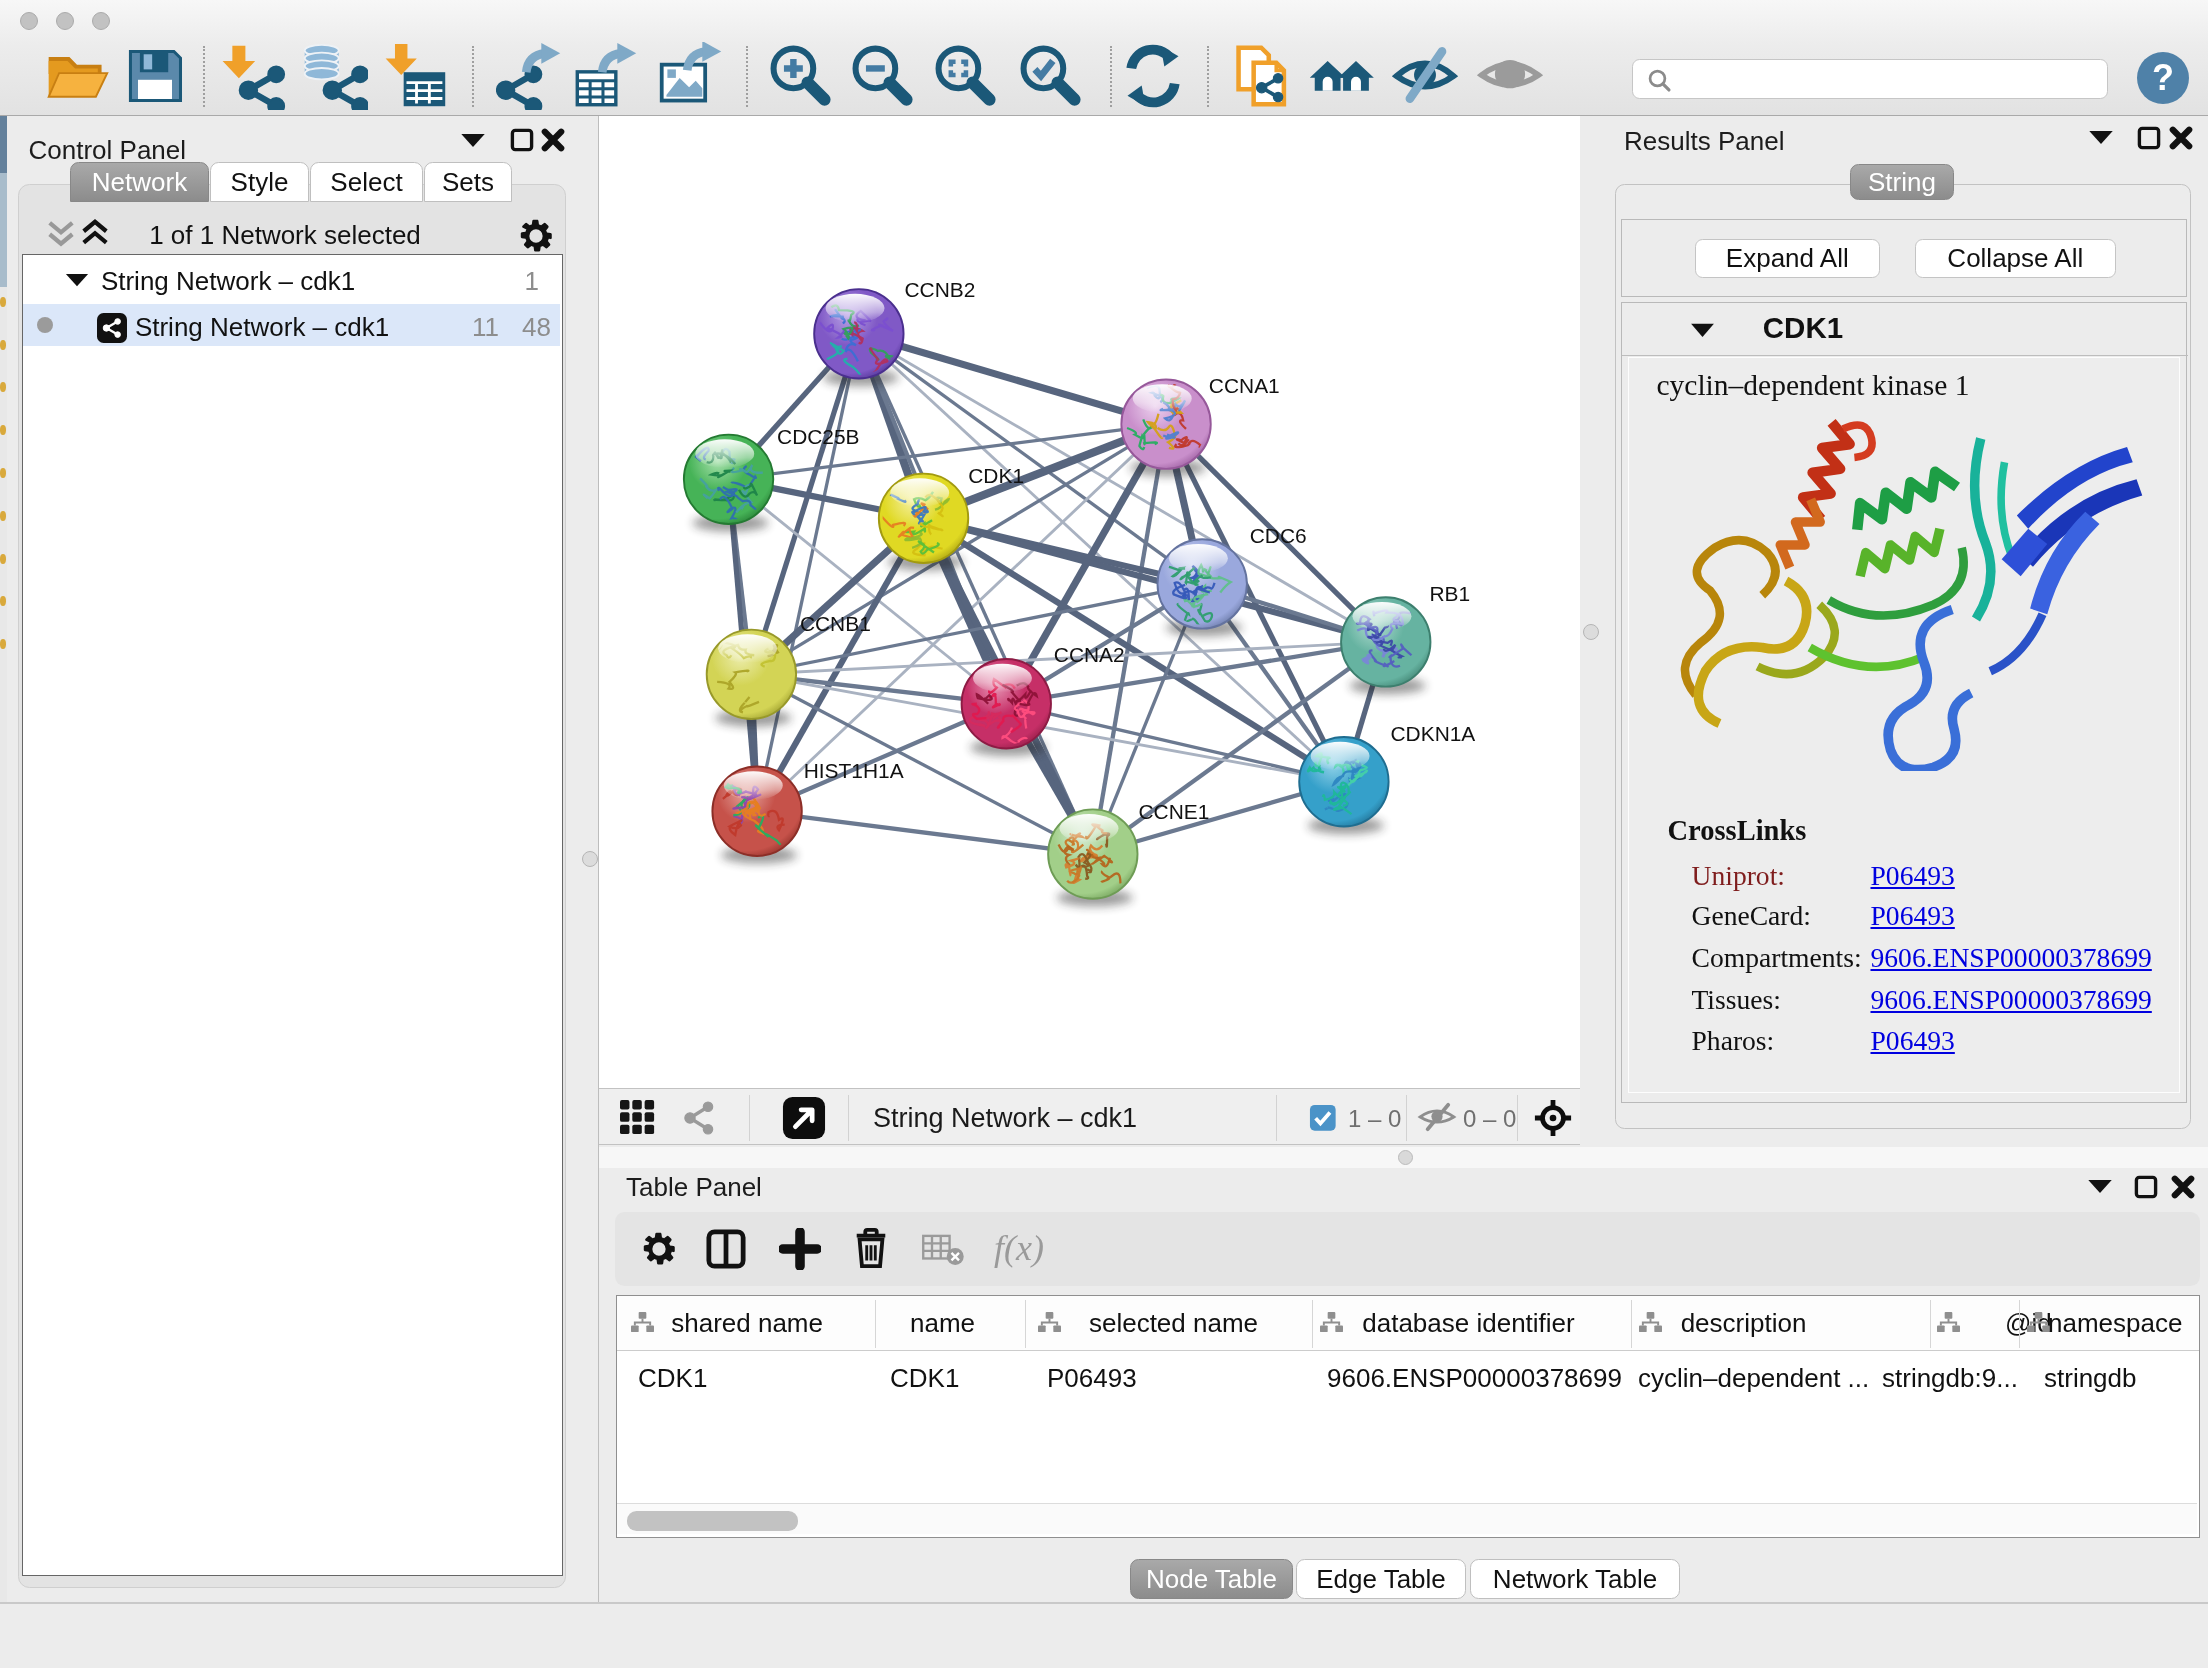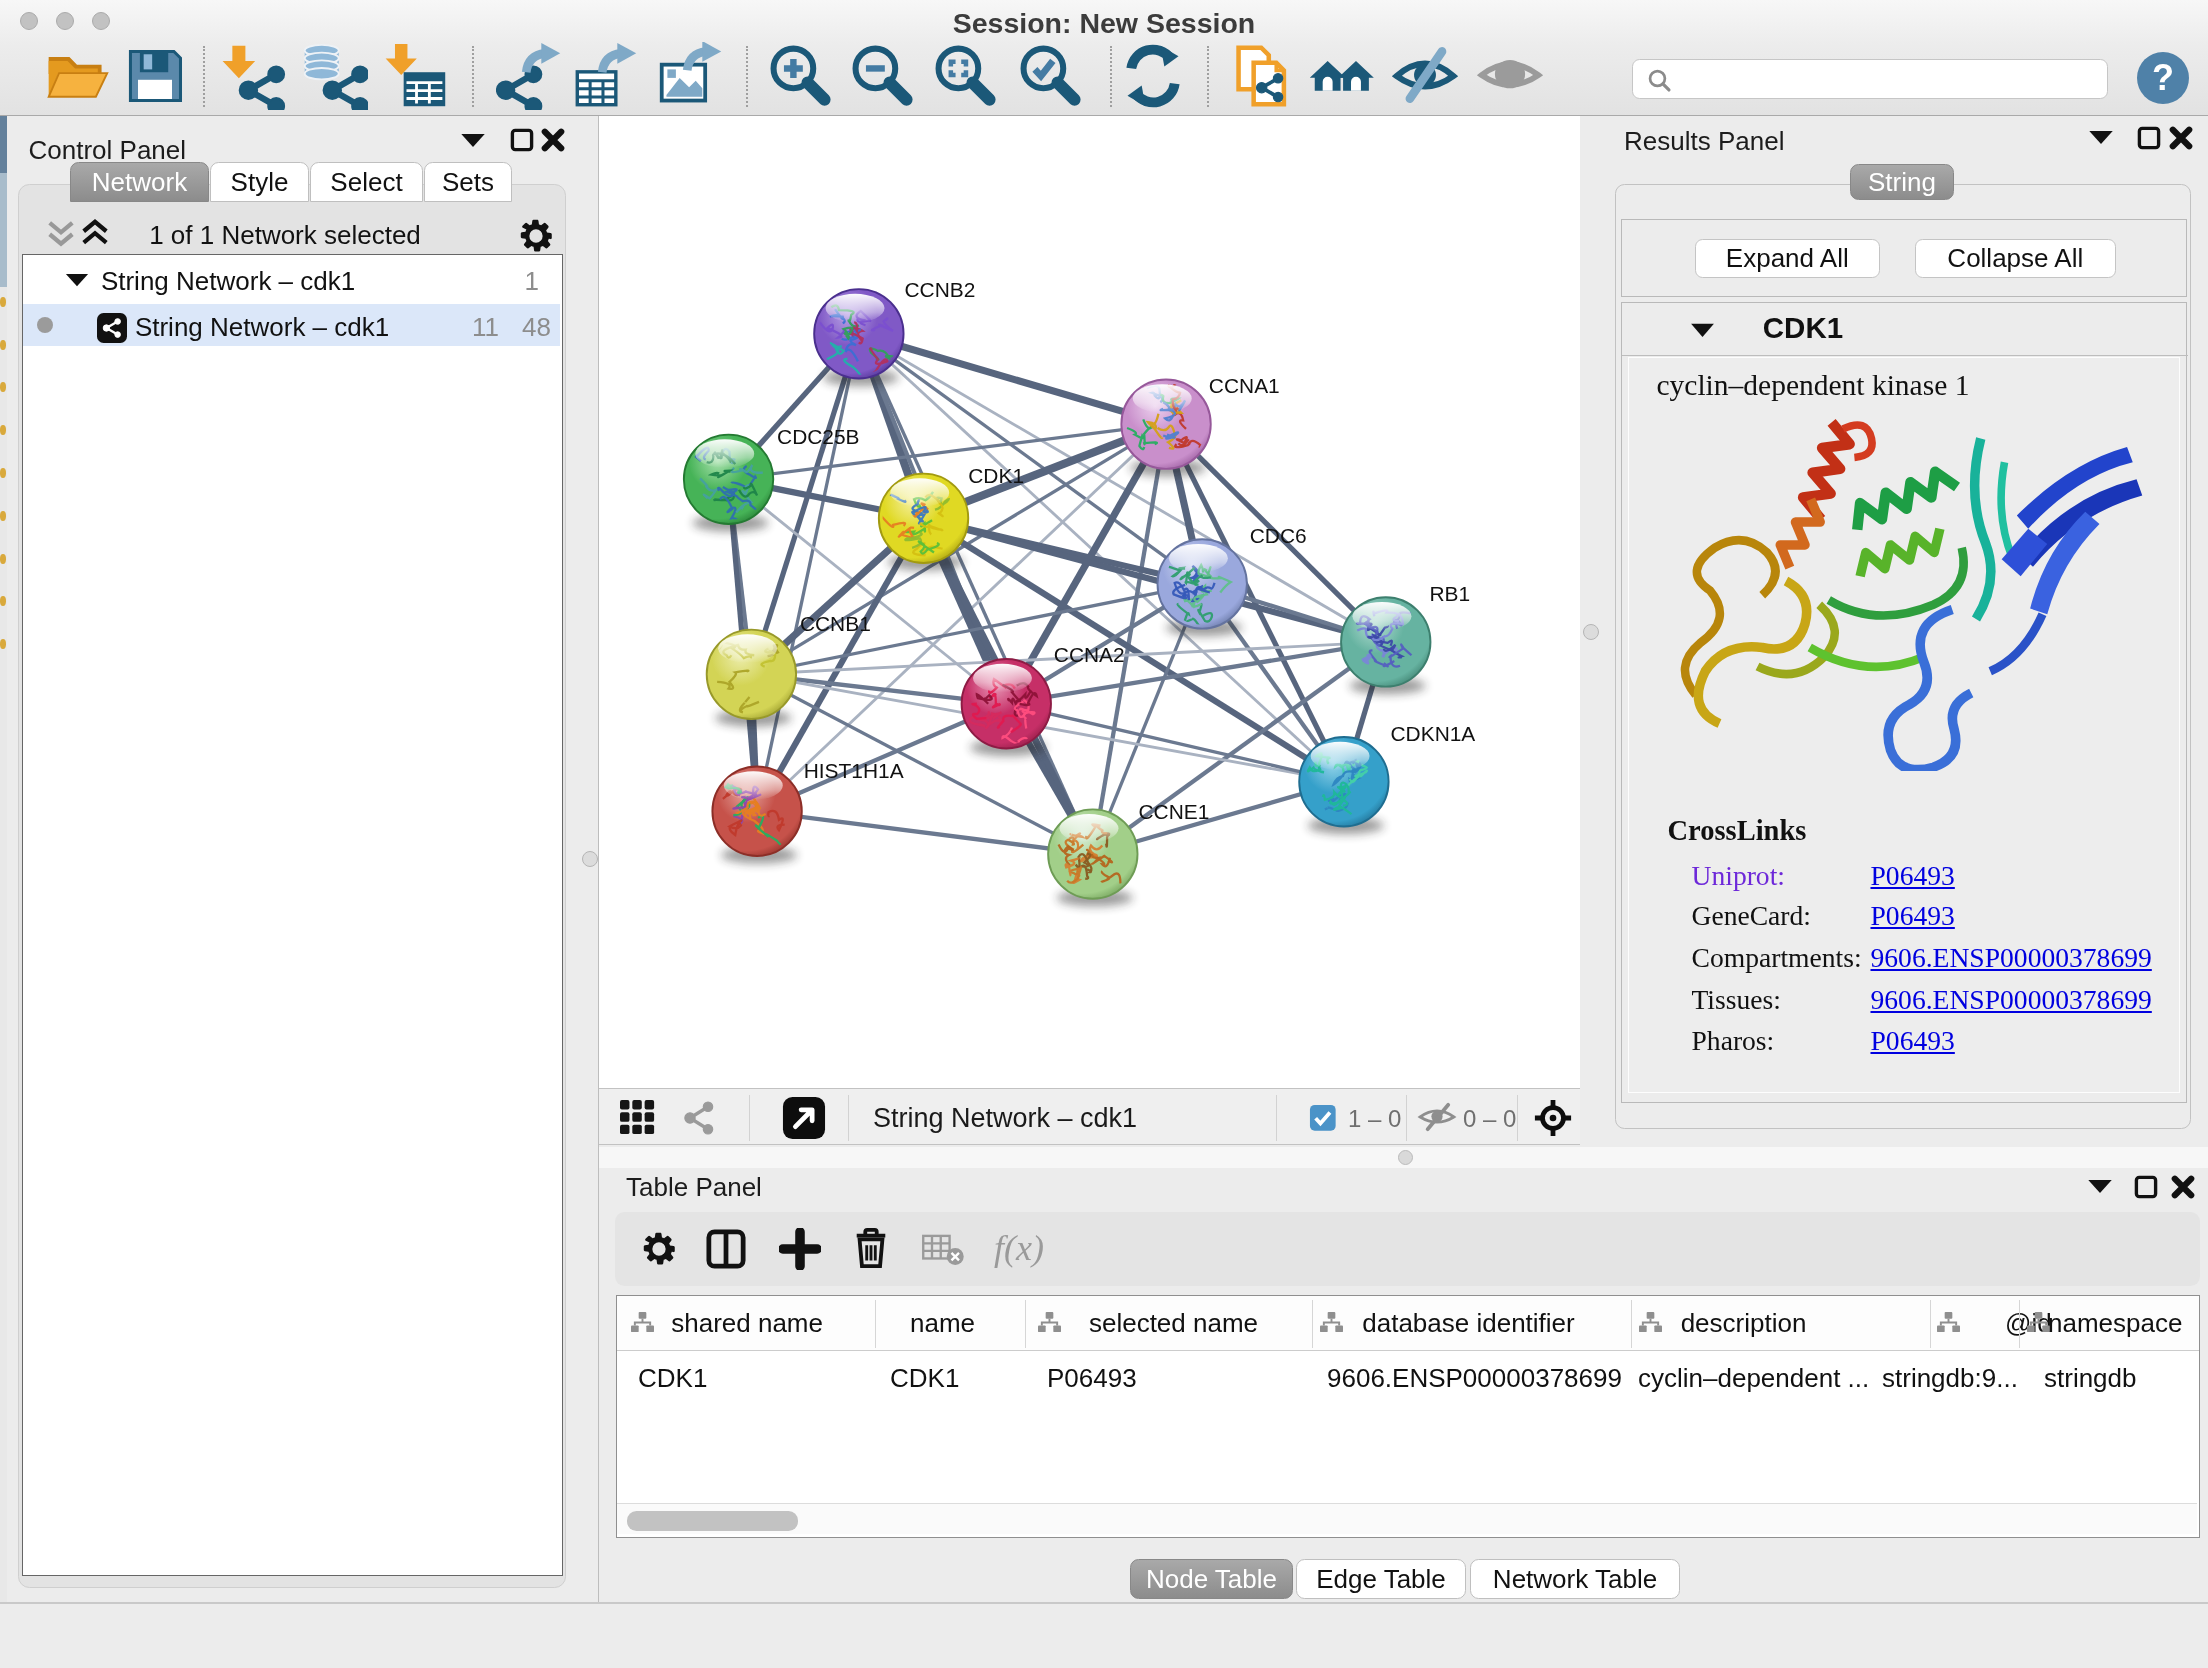--- a/index.html
+++ b/index.html
@@ -53,21 +53,20 @@
 #memdot { position:absolute; left:16px; top:9.5px; width:21px; height:21px; border-radius:50%; background:#1c9a35; }
 </style>
 </head>
 <body>
 <div id="win">
 
   <div id="titlebar">
     <div class="light" style="left:20px;"></div>
     <div class="light" style="left:56px;"></div>
     <div class="light" style="left:92px;"></div>
-    <div id="wtitle">Session: New Session</div>
     <div class="tsep" style="left:203px;"></div>
       <div class="tsep" style="left:472px;"></div>
       <div class="tsep" style="left:746px;"></div>
       <div class="tsep" style="left:1110px;"></div>
       <div class="tsep" style="left:1207px;"></div>
       <svg class="ticon" style="left:43px;" viewBox="0 0 36 36" width="68" height="68">
         <path d="M3 8 L14 8 L18 12 L31 12 L31 17 L3 17 Z" fill="#c87f12"></path>
         <path d="M3 29 L3 10 L13 10 L17 14 L29 14 L29 17 L8 17 L3 29 Z" fill="#e49a1f"></path>
         <path d="M3 29 L8.5 16.5 L34 16.5 L28 29 Z" fill="#f6b23f" stroke="#c87f12" stroke-width="1"></path>
       </svg>
@@ -737,21 +736,21 @@
               <path d="M330 30 q-15 60 5 110 q15 40 -10 80" fill="none" stroke="#18b29a" stroke-width="10"></path>
               <path d="M355 55 q-10 55 8 100" fill="none" stroke="#20c0a0" stroke-width="8"></path>
               <path d="M490 55 q-60 15 -110 70 l-12 -14 q55 -55 116 -72 Z" fill="#2244cc"></path>
               <path d="M500 90 q-70 20 -115 75 l-14 -12 q50 -62 123 -80 Z" fill="#1a36b8"></path>
               <path d="M380 125 l-28 32 l20 18 l28 -34 Z" fill="#2e50d8"></path>
               <path d="M455 120 q-40 40 -55 95 l-18 -6 q15 -60 58 -102 Z" fill="#3a62e0"></path>
               <path d="M300 210 q-45 15 -30 55 q12 30 -15 45 q-30 15 -20 48 q10 28 45 18 q30 -10 22 -40 q-8 -25 18 -38" fill="none" stroke="#3a6fd8" stroke-width="10"></path>
               <path d="M395 215 q-20 45 -55 60" fill="none" stroke="#2a52c8" stroke-width="9"></path>
             </svg>
           <div class="serif" style="position:absolute;left:38px;top:457px;font-size:28.5px;font-weight:bold;color:#111;">CrossLinks</div>
-          <div class="serif" style="position:absolute;left:62px;top:502px;font-size:27.6px;color:#6d28d9;">Uniprot:</div>
+          <div class="serif" style="position:absolute;left:62px;top:502px;font-size:27.6px;color:#7f1d1d;">Uniprot:</div>
             <div class="serif rlink" style="position:absolute;left:241px;top:502px;font-size:27.6px;">P06493</div>
             <div class="serif" style="position:absolute;left:62px;top:542px;font-size:27.6px;color:#111;">GeneCard:</div>
             <div class="serif rlink" style="position:absolute;left:241px;top:542px;font-size:27.6px;">P06493</div>
             <div class="serif" style="position:absolute;left:62px;top:584px;font-size:27.6px;color:#111;">Compartments:</div>
             <div class="serif rlink" style="position:absolute;left:241px;top:584px;font-size:27.6px;">9606.ENSP00000378699</div>
             <div class="serif" style="position:absolute;left:62px;top:626px;font-size:27.6px;color:#111;">Tissues:</div>
             <div class="serif rlink" style="position:absolute;left:241px;top:626px;font-size:27.6px;">9606.ENSP00000378699</div>
             <div class="serif" style="position:absolute;left:62px;top:667px;font-size:27.6px;color:#111;">Pharos:</div>
             <div class="serif rlink" style="position:absolute;left:241px;top:667px;font-size:27.6px;">P06493</div>
         </div>

